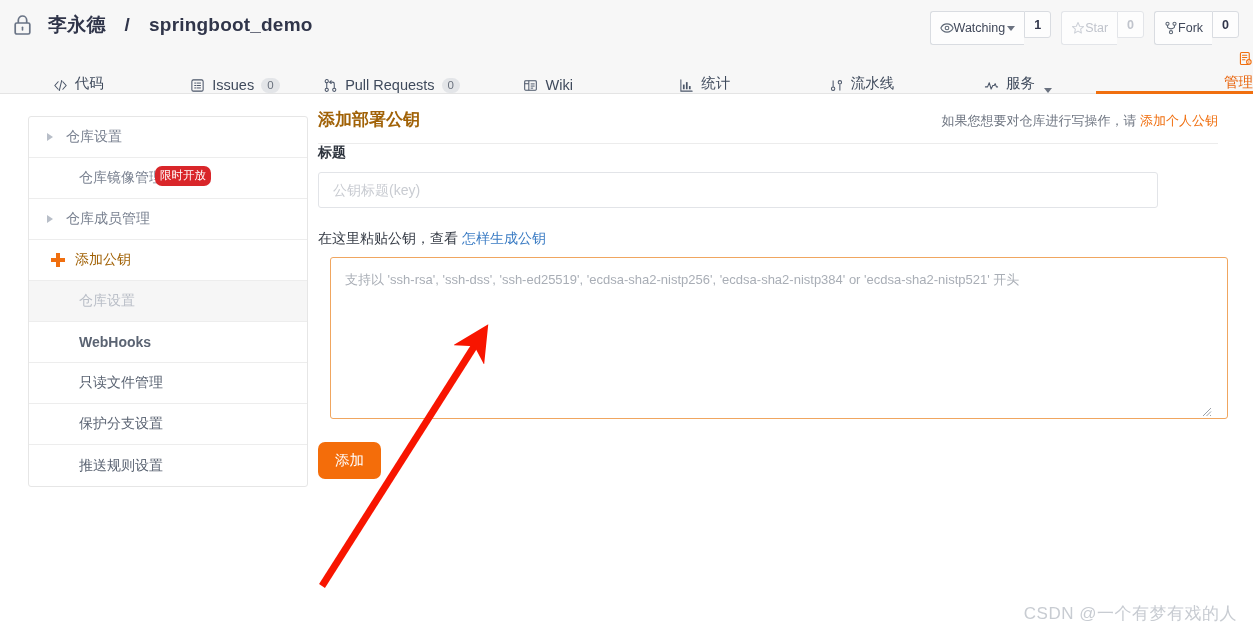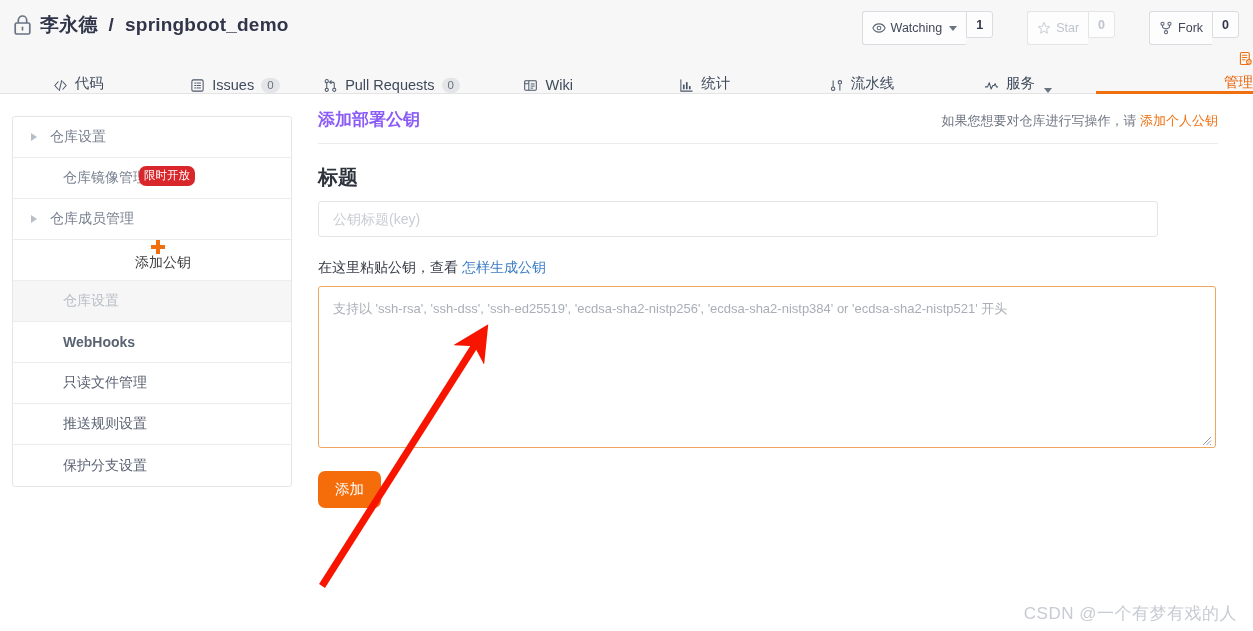--- a/index.html
+++ b/index.html
@@ -12,21 +12,21 @@
   }
   #app { position: relative; width: 1253px; height: 631px; background:#fff; }
 
   
   .repo-header {
     position: absolute; left:0; top:0; width:1253px; height:50px;
     background:#f7f7f7;
     display:flex; align-items:center;
   }
   .repo-title {
-    display:flex; align-items:center; gap:9px;
+    display:flex; align-items:center; gap:17px;
     margin-left: 14px;
     font-size: 19px; color:#2f3640; font-weight:bold;
     letter-spacing:.2px;
     text-align:right;
   }
   .lock-ico { width:17px; height:20px; display:block; flex:0 0 auto; }
   .repo-owner { color:#30354a; }
   .repo-sep { color:#30354a; margin:0 2px; }
   .repo-name { color:#30354a; }
 
@@ -34,21 +34,21 @@
     position:absolute; right:14px; top:11px;
     display:flex; align-items:center; gap:10px;
   }
   .btn-group { display:flex; align-items:stretch; height:27px; }
   .btn-group > .bg-main, .btn-group > .bg-count {
     border:1px solid #d9dce1; background:#fdfdfd;
     display:flex; align-items:center; justify-content:center;
     font-size:12.5px; color:#40485a;
   }
   .btn-group > .bg-main {
-    border-radius:3px 0 0 3px; padding:16px 9px; gap:5px; border-right:none;margin-left:24px;
+    border-radius:3px 0 0 3px; padding:16px 9px; border-right:none;
   }
   .btn-group > .bg-count {
     border-radius:0 3px 3px 0; padding:0 9px; font-weight:bold; min-width:26px;
     color:#30354a;
   }
   .btn-group.disabled > .bg-main, .btn-group.disabled > .bg-count {
     color:#c0c4cc; background:#fdfdfd; border-color:#e3e5e9;
   }
   .caret-dn {
     width:0;height:0;border-left:4px solid transparent;border-right:4px solid transparent;
@@ -72,33 +72,33 @@
   .nav-tab.active::after {
     content:""; position:absolute; left:0; right:0; bottom:-1px; height:3px; background:#f06f0f;
   }
   .count-pill {
     background:#e3e5e8; color:#6b727e; border-radius:9px;
     font-size:11.5px; padding:1px 6px; line-height:13px; min-width:18px; text-align:center;
   }
 
   
   .sidebar {
-    position:absolute; left:12px; top:116px; width:280px;
+    position:absolute; left:28px; top:116px; width:280px;
     border:1px solid #e6e6e6; border-radius:3px; background:#fff;
   }
   .side-item {
     height:41px; display:flex; align-items:center;
     padding-left:18px; border-bottom:1px solid #ededed;
     font-size:14px; color:#7a8291; position:relative;
   }
   .side-item:last-child { border-bottom:none; }
   .side-item.shaded { background:#f6f6f6; color:#b9bec7; }
   .side-item.strong { color:#2d3340; font-weight:bold; }
   .side-item.dark { color:#5a6372; }
-  .side-item.accent { color:#404040;flex-direction:column; }
+  .side-item.accent { color:#a16207; }
   .tri-right {
     width:0;height:0;border-top:4.5px solid transparent;border-bottom:4.5px solid transparent;
     border-left:6px solid #b8bec8; margin-right:13px; flex:0 0 auto;
   }
   .tri-down {
     width:0;height:0;border-left:5px solid transparent;border-right:5px solid transparent;
     border-top:6px solid #3b4250; margin-right:11px; flex:0 0 auto;
   }
   .gear-ico { width:15px; height:15px; margin-right:10px; flex:0 0 auto; display:block;}
   .plus-ico {
@@ -116,47 +116,47 @@
   }
 
   
   .main {
     position:absolute; left:318px; top:108px; width:900px;
   }
   .main-head {
     display:flex; align-items:baseline; justify-content:space-between;
     padding-bottom:12px; border-bottom:1px solid #ececec;
   }
-  .main-title { font-size:17px; font-weight:bold; color:#8b5cf6; }
+  .main-title { font-size:17px; font-weight:bold; color:#a16207; }
   .main-hint { font-size:13px; color:#6f7682; }
   .main-hint a { color:#f06f0f; text-decoration:none; }
 
   .field-label {
-    margin-top:20px; font-size:20px; font-weight:bold; color:#2d333d;
+    font-size:14px; font-weight:bold; color:#2d333d;
   }
   .text-input {
     margin-top:10px; width:840px; height:36px;
     border:1px solid #e2e4e8; border-radius:3px;
     padding:0 14px; font-size:14px; color:#3d434d; background:#fff;
     font-family:"Liberation Sans","DejaVu Sans",sans-serif;
     outline:none;
   }
   .text-input::placeholder { color:#c9ccd2; }
 
   .paste-label {
     margin-top:22px; font-size:14px; color:#343a44;
   }
   .paste-label a { color:#3b7cc4; text-decoration:none;text-align:right; }
 
   .key-area {
     margin-top:9px; width:898px; height:162px;
     border:1px solid #f0a660; border-radius:3px;
     padding:12px 14px; font-size:13px; color:#a9aeb6;
     font-family:"Liberation Sans","DejaVu Sans",sans-serif;
-    resize:none; outline:none; background:#fff; line-height:1.5;
+    resize:none; outline:none; background:#fff; line-height:1.5;margin-left:12px;
   }
   .key-area::placeholder { color:#a9aeb6; }
   .resize-grip {
     position:absolute; right:6px; bottom:6px; width:10px; height:10px; pointer-events:none;
   }
 
   .submit-btn {
     margin-top:19px; background:#f46d0a; color:#fff; border:none; border-radius:7px;
     font-size:14.5px; padding:9px 17px; cursor:pointer;
     font-family:"Liberation Sans","DejaVu Sans",sans-serif;
@@ -333,25 +333,25 @@
 
     <div class="side-item dark" style="padding-left:50px;font-weight:bold;">
       <span>WebHooks</span>
     </div>
 
     <div class="side-item dark" style="padding-left:50px;">
       <span>只读文件管理</span>
     </div>
 
     <div class="side-item dark" style="padding-left:50px;">
+      <span>保护分支设置</span>
+    </div>
+
+    <div class="side-item dark" style="padding-left:50px;">
       <span>推送规则设置</span>
-    </div>
-
-    <div class="side-item dark" style="padding-left:50px;">
-      <span>保护分支设置</span>
     </div>
   </div>
 
   <div class="main">
 
     <div class="main-head">
       <div class="main-title">添加部署公钥</div>
       <div class="main-hint">
         <span>如果您想要对仓库进行写操作，请</span>
         <a href="#">添加个人公钥</a>

